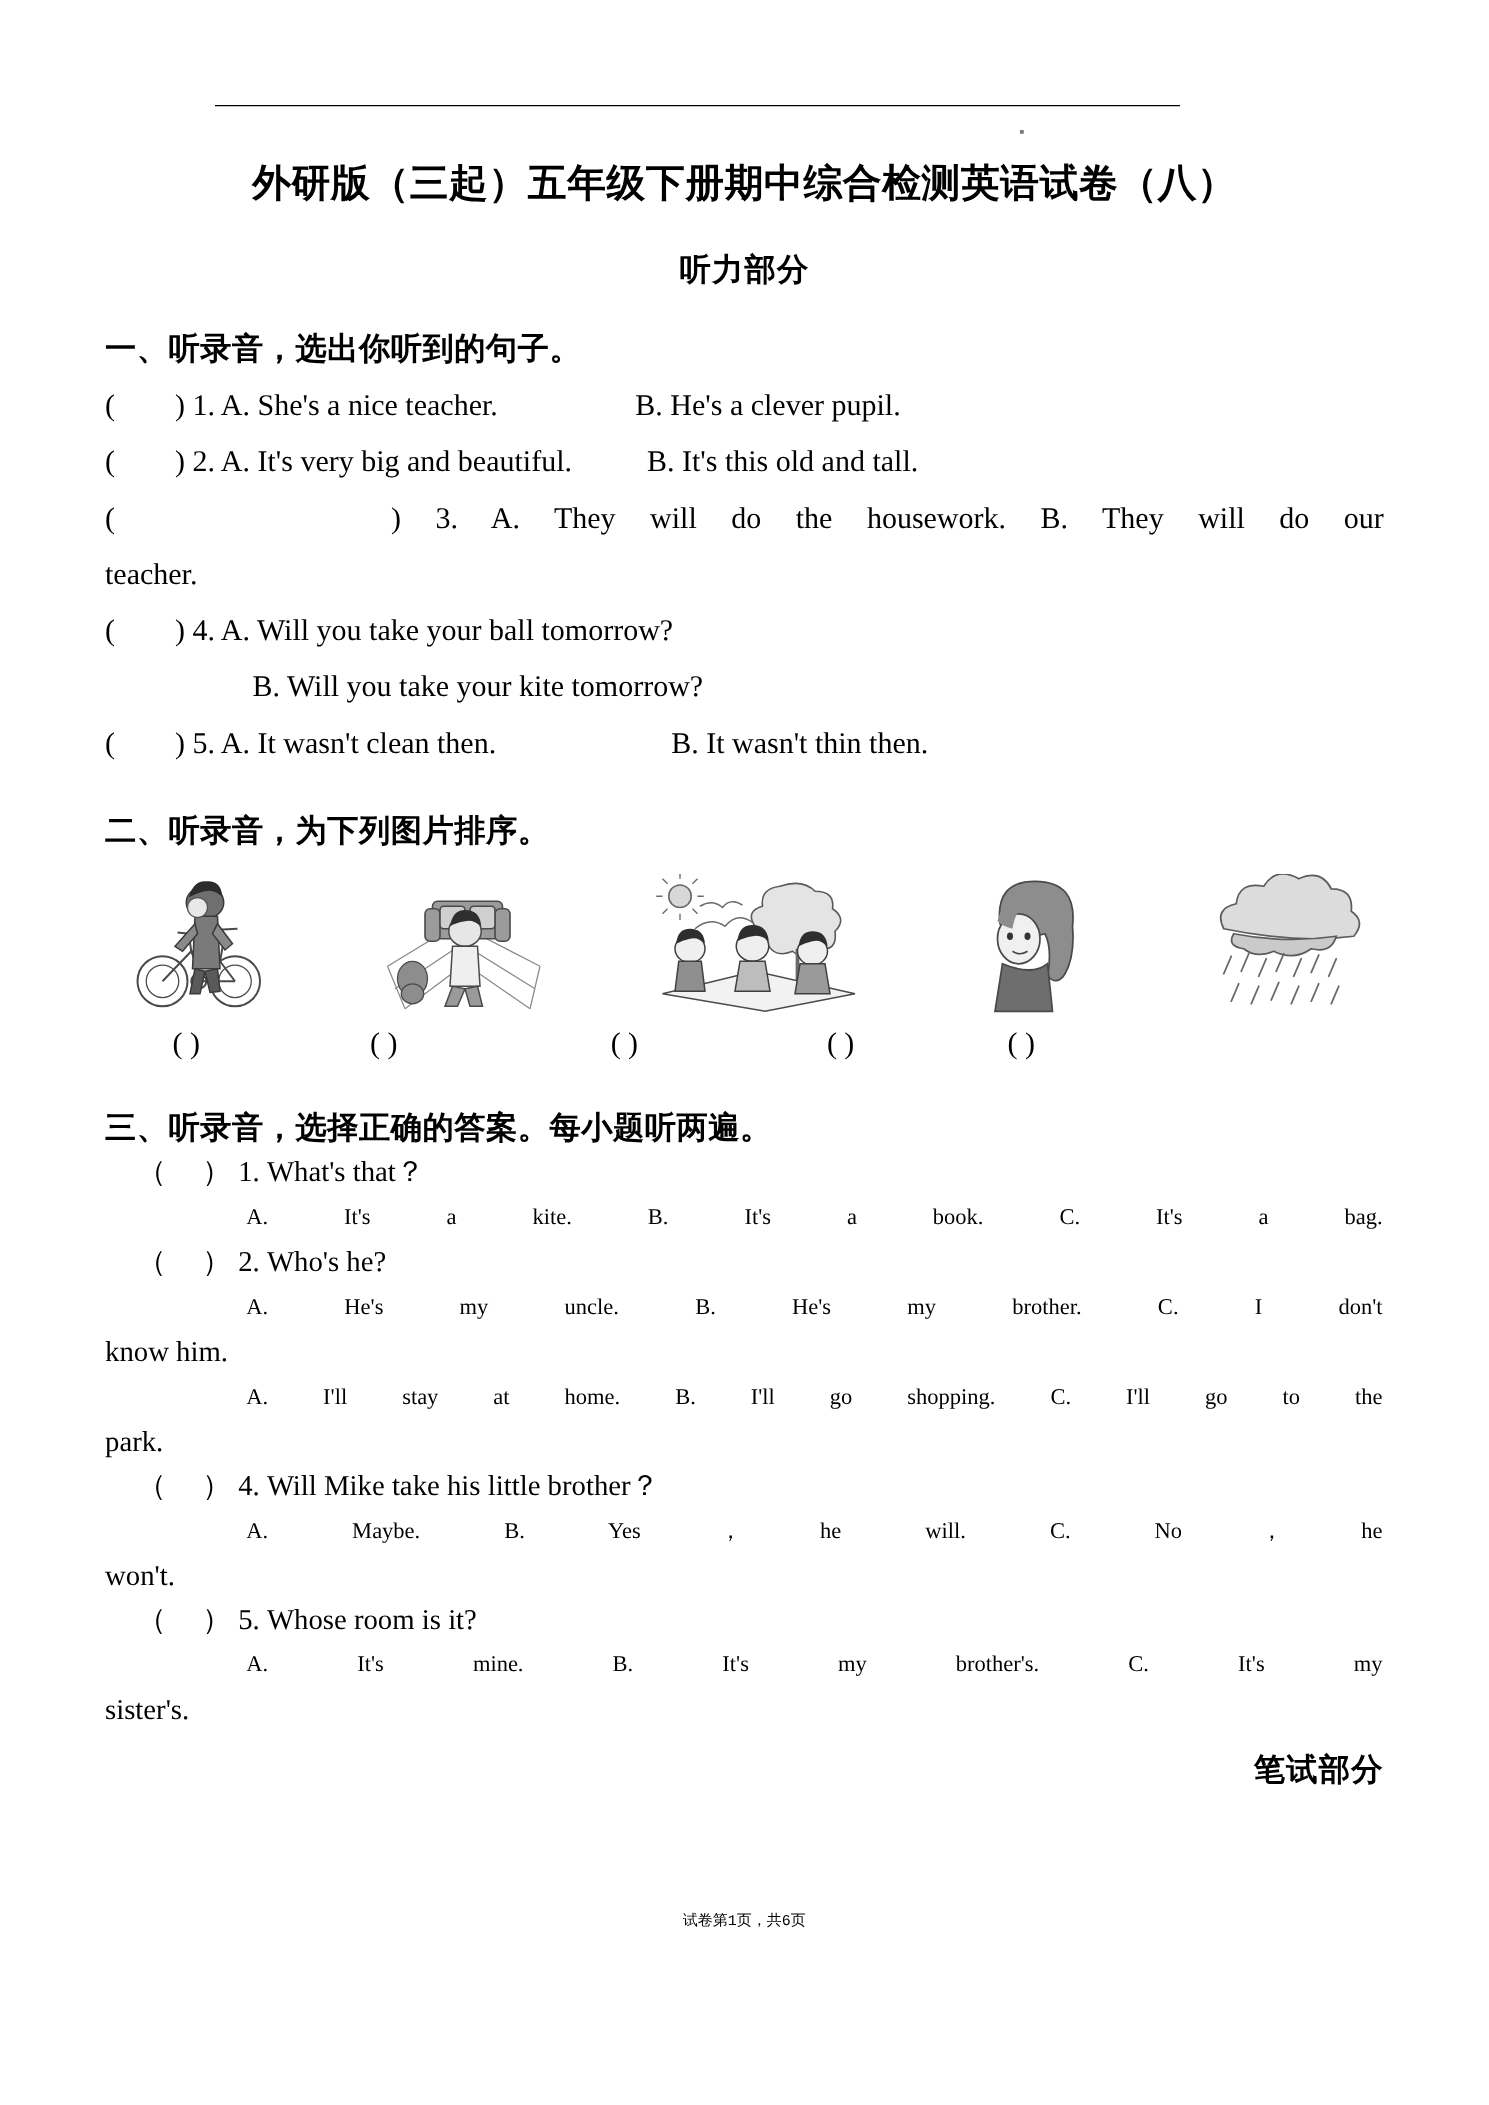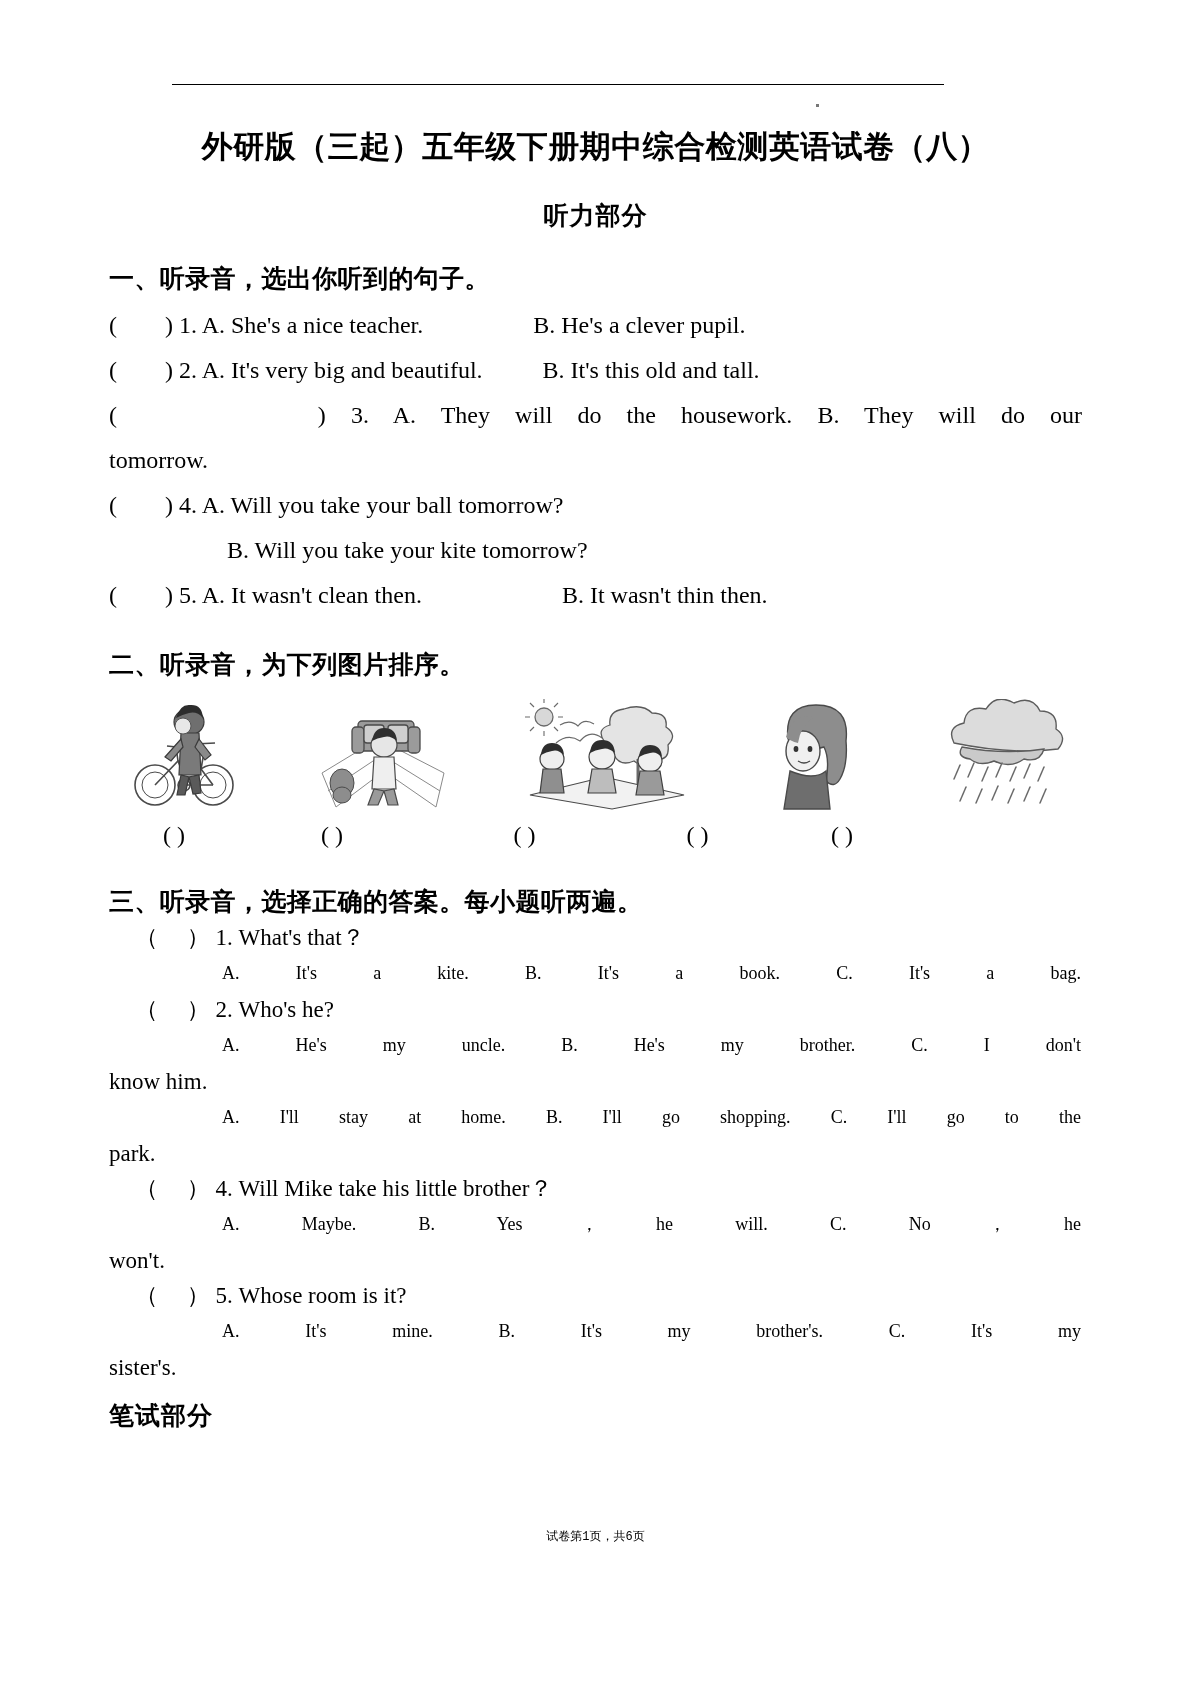--- a/index.html
+++ b/index.html
@@ -13,21 +13,21 @@
     font-family: "Liberation Serif", "DejaVu Serif", serif;
     color: #000000;
     position: relative;
     overflow: hidden;
   }
   .page {
     position: relative;
     width: 1191px;
     height: 1684px;
     box-sizing: border-box;
-    padding: 0 109px;
+    padding: 0 84px;
   }
   .top-rule {
     position: absolute;
     left: 172px;
     top: 84px;
     width: 772px;
     height: 0;
     border-top: 1.6px solid #000;
   }
   .tiny-dot {
@@ -123,21 +123,21 @@
     text-align-last: justify;
   }
   .q3-opts .lead { padding-left: 112px; }
   .q3-cont {
     font-size: 23px;
     line-height: 35px;
     margin: 0;
     white-space: pre-wrap;
   }
   .part2-heading {
-    text-align: left;
+    text-align: right;
     font-weight: bold;
     font-size: 25px;
     margin: 0;
     padding-top: 14px;
     letter-spacing: 1px;
   }
   .footer {
     position: absolute;
     left: 0;
     right: 0;
@@ -161,21 +161,21 @@
 
   <div class="section-heading">一、听录音，选出你听到的句子。</div>
 
   <div class="s1">
 
     <p class="q-line"><span class="brackets">(        )</span> <span>1.</span> <span>A. She's a nice teacher.</span><span style="display:inline-block;width:110px"></span><span>B. He's a clever pupil.</span></p>
 
     <p class="q-line"><span class="brackets">(        )</span> <span>2.</span> <span>A. It's very big and beautiful.</span><span style="display:inline-block;width:60px"></span><span>B. It's this old and tall.</span></p>
 
     <p class="q-line justify"><span class="brackets">(        )</span> <span>3.</span> <span>A. They will do the housework.</span> <span>B. They will do our</span></p>
-    <p class="q-line">tomorrow.</p>
+    <p class="q-line">teacher.</p>
 
     <p class="q-line"><span class="brackets">(        )</span> <span>4.</span> <span>A. Will you take your ball tomorrow?</span></p>
     <p class="q-line indent-b">B. Will you take your kite tomorrow?</p>
 
     <p class="q-line"><span class="brackets">(        )</span> <span>5.</span> <span>A. It wasn't clean then.</span><span style="display:inline-block;width:140px"></span><span>B. It wasn't thin then.</span></p>
   </div>
 
   <div class="section-heading">二、听录音，为下列图片排序。</div>
 
   <div class="pic-row">

